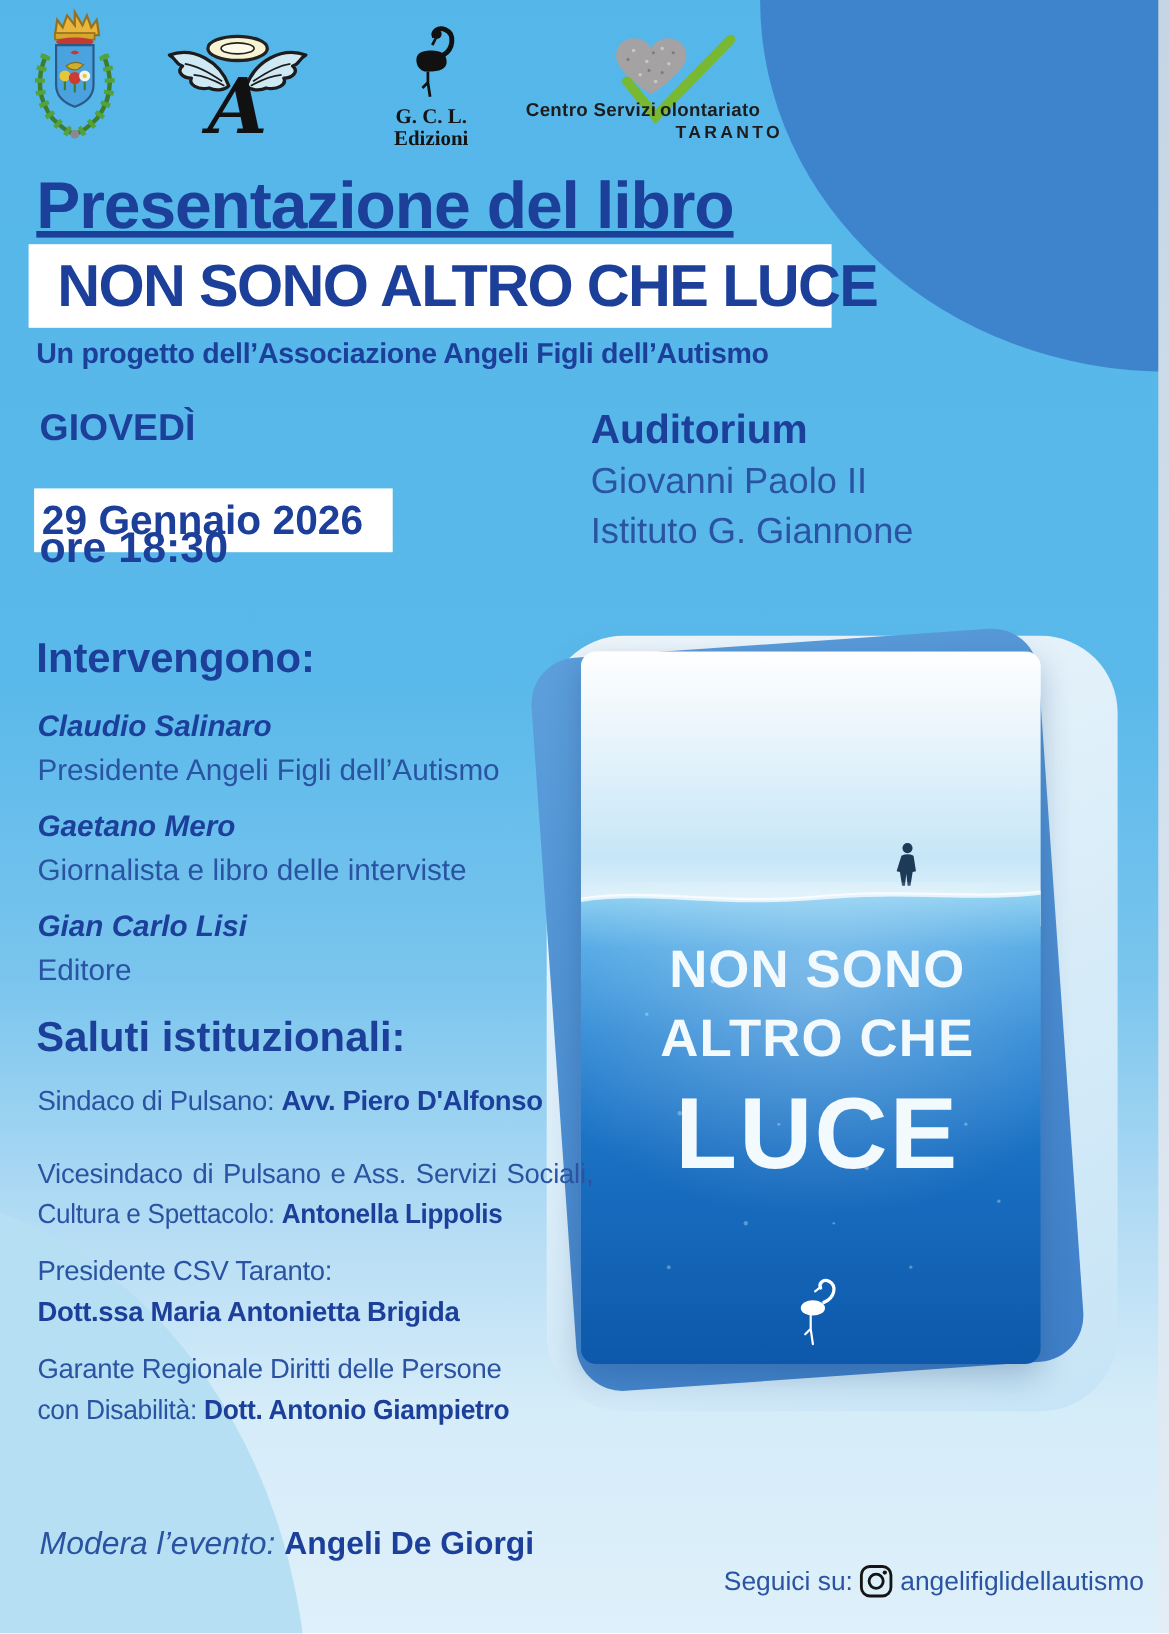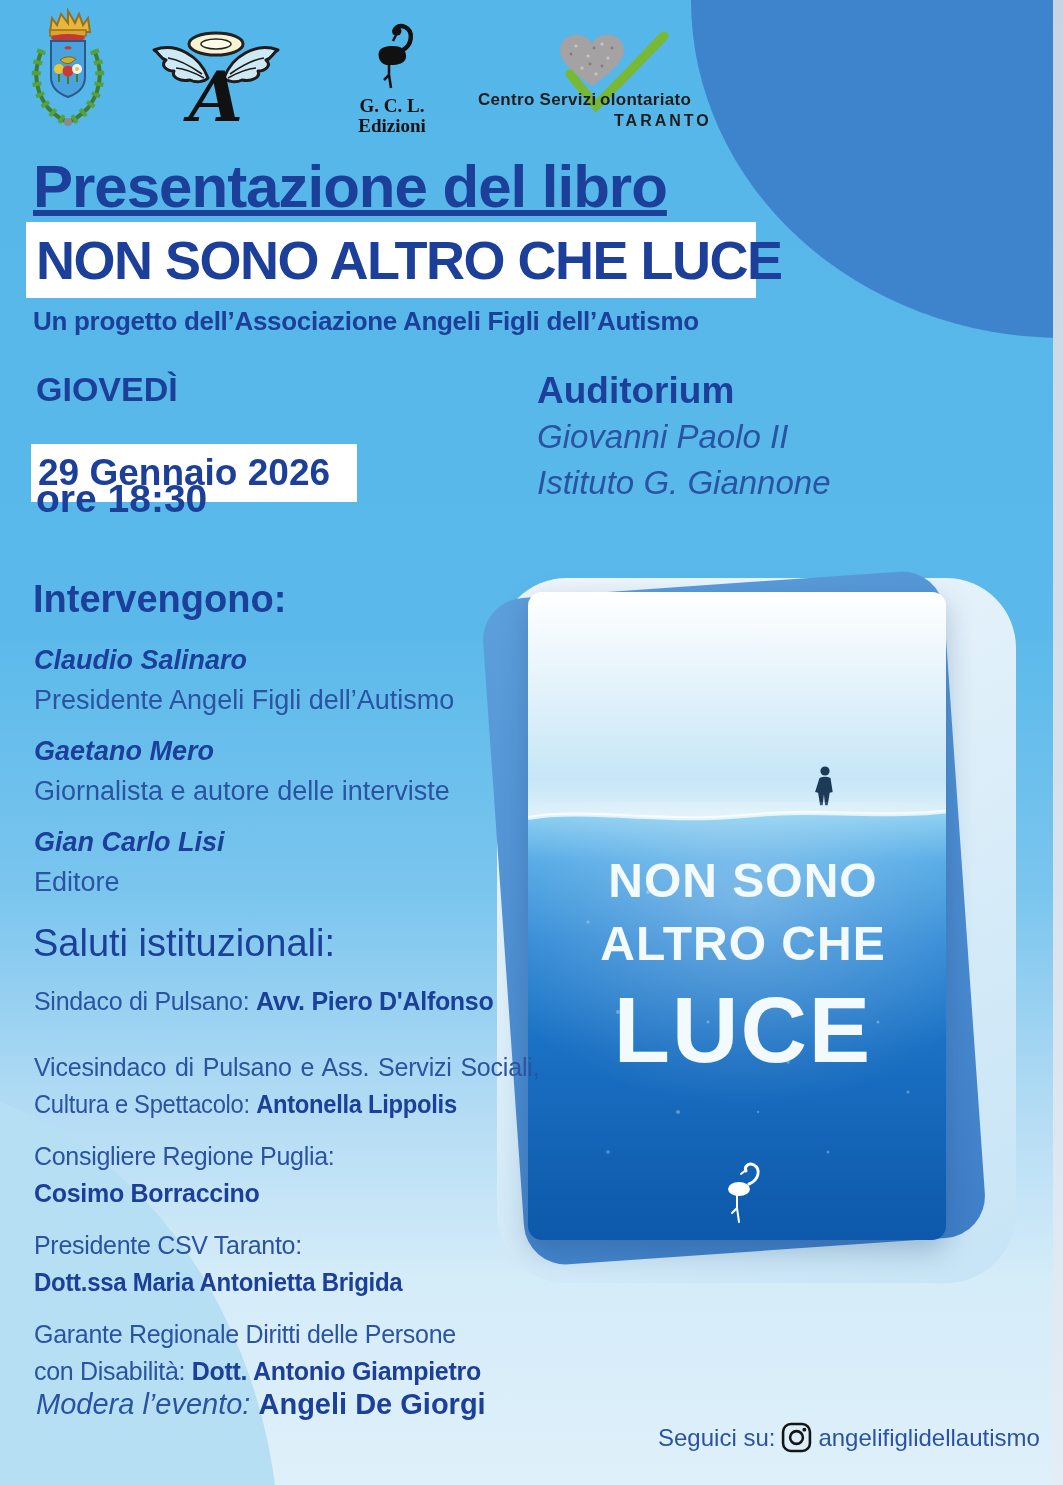--- a/index.html
+++ b/index.html
@@ -20,41 +20,41 @@
   .gcl-text{font-family:"Liberation Serif",serif;font-weight:bold;color:#141414;font-size:19px;line-height:20px;margin-top:2px;}
   .logo-csv{left:476px;top:30px;width:250px;height:102px;}
   .csv-heart{position:absolute;left:70px;top:-2px;}
   .csv-t1a{position:absolute;left:2px;top:60px;font-size:17px;color:#1d1d1d;font-weight:600;letter-spacing:.3px;}
   .csv-t1b{position:absolute;left:124px;top:60px;font-size:17px;color:#1d1d1d;font-weight:600;letter-spacing:.3px;}
   .csv-t2{position:absolute;left:138px;top:82px;font-size:16px;color:#1d1d1d;font-weight:600;letter-spacing:3px;}
 
   
   .page-title{position:absolute;left:33px;top:152px;font-size:60px;font-weight:bold;color:#1c3f9a;letter-spacing:-1px;z-index:5;text-decoration:underline;}
   .book-bar{position:absolute;left:26px;top:222px;width:730px;height:76px;background:#ffffff;display:flex;align-items:center;z-index:5;}
-  .book-bar span{font-size:54px;font-weight:bold;color:#1c3f9a;letter-spacing:-1.5px;padding-left:10px;white-space:nowrap;}
+  .book-bar span{font-size:54px;font-weight:bold;color:#1c3f9a;letter-spacing:-1.5px;padding-left:26px;white-space:nowrap;}
   .subtitle{position:absolute;left:33px;top:306px;font-size:26px;font-weight:bold;color:#1c3f9a;letter-spacing:-.3px;z-index:5;}
 
   
   .day{position:absolute;left:36px;top:370px;font-size:34px;font-weight:bold;color:#1c3f9a;z-index:5;}
   .date-bar{position:absolute;left:31px;top:412px;width:326px;height:58px;background:#ffffff;display:flex;align-items:center;z-index:5;margin-top:32px;}
   .date-bar span{font-size:37px;font-weight:bold;color:#1c3f9a;padding-left:7px;white-space:nowrap;}
   .time{position:absolute;left:36px;top:477px;font-size:39px;font-weight:bold;color:#1c3f9a;z-index:5;}
   .venue{position:absolute;left:537px;top:368px;z-index:5;}
   .venue-name{font-size:37px;font-weight:bold;color:#1c3f9a;line-height:46px;}
-  .venue-line{font-size:33px;color:#2a53a2;line-height:46px;font-style:italic;}
+  .venue-line{font-size:33px;color:#2a53a2;line-height:46px;}
 
   
   .speakers-h{position:absolute;left:33px;top:578px;font-size:38px;font-weight:bold;color:#1c3f9a;z-index:5;}
   .speakers-list{position:absolute;left:34px;top:640px;z-index:5;}
   .speaker{margin-bottom:11px;}
   .sp-name{font-size:27px;font-weight:bold;font-style:italic;color:#1c3f9a;line-height:40px;white-space:nowrap;}
   .sp-role{font-size:27px;color:#2a53a2;line-height:40px;white-space:nowrap;}
 
   
-  .greet-h{position:absolute;left:33px;top:922px;font-size:38px;font-weight:normal;color:#1c3f9a;z-index:5;}
+  .greet-h{position:absolute;left:33px;top:922px;font-size:38px;font-weight:bold;color:#1c3f9a;z-index:5;}
   .greetings-list{position:absolute;left:34px;top:983px;z-index:5;}
   .greeting{margin-bottom:15px;}
   .g-line{font-size:25px;line-height:37px;white-space:nowrap;letter-spacing:-.3px;}
   .g-plain{color:#2a53a2;}
   .g-bold{color:#1c3f9a;font-weight:bold;}
   .greeting:nth-child(2) .g-line:nth-child(1){letter-spacing:-.2px;word-spacing:2px;margin-top:29px;}
   .greeting:nth-child(2) .g-line:nth-child(2){transform:scaleX(.95);transform-origin:0 50%;}
   .greeting:nth-child(4) .g-line:nth-child(2){transform:scaleX(.96);transform-origin:0 50%;}
 
   .moderator{position:absolute;left:36px;top:1388px;font-size:29px;z-index:5;white-space:nowrap;}
@@ -245,40 +245,36 @@
   </div>
 
   <div class="speakers-h">Intervengono:</div>
   <div class="speakers-list">
       <div class="speaker">
         <div class="sp-name">Claudio Salinaro</div>
         <div class="sp-role">Presidente Angeli Figli dell’Autismo</div>
       </div>
       <div class="speaker">
         <div class="sp-name">Gaetano Mero</div>
-        <div class="sp-role">Giornalista e autore delle interviste</div>
+        <div class="sp-role">Giornalista e libro delle interviste</div>
       </div>
       <div class="speaker">
         <div class="sp-name">Gian Carlo Lisi</div>
         <div class="sp-role">Editore</div>
       </div>
     </div>
 
   <div class="greet-h">Saluti istituzionali:</div>
   <div class="greetings-list">
       <div class="greeting">
         <div class="g-line"><span class="g-plain">Sindaco di Pulsano: </span><span class="g-bold">Avv. Piero D'Alfonso</span></div>
       </div>
       <div class="greeting">
         <div class="g-line"><span class="g-plain">Vicesindaco di Pulsano e Ass. Servizi Sociali,</span></div>
         <div class="g-line"><span class="g-plain">Cultura e Spettacolo: </span><span class="g-bold">Antonella Lippolis</span></div>
-      </div>
-      <div class="greeting">
-        <div class="g-line"><span class="g-plain">Consigliere Regione Puglia:</span></div>
-        <div class="g-line"><span class="g-bold">Cosimo Borraccino</span></div>
       </div>
       <div class="greeting">
         <div class="g-line"><span class="g-plain">Presidente CSV Taranto:</span></div>
         <div class="g-line"><span class="g-bold">Dott.ssa Maria Antonietta Brigida</span></div>
       </div>
       <div class="greeting">
         <div class="g-line"><span class="g-plain">Garante Regionale Diritti delle Persone</span></div>
         <div class="g-line"><span class="g-plain">con Disabilità: </span><span class="g-bold">Dott. Antonio Giampietro</span></div>
       </div>
     </div>

